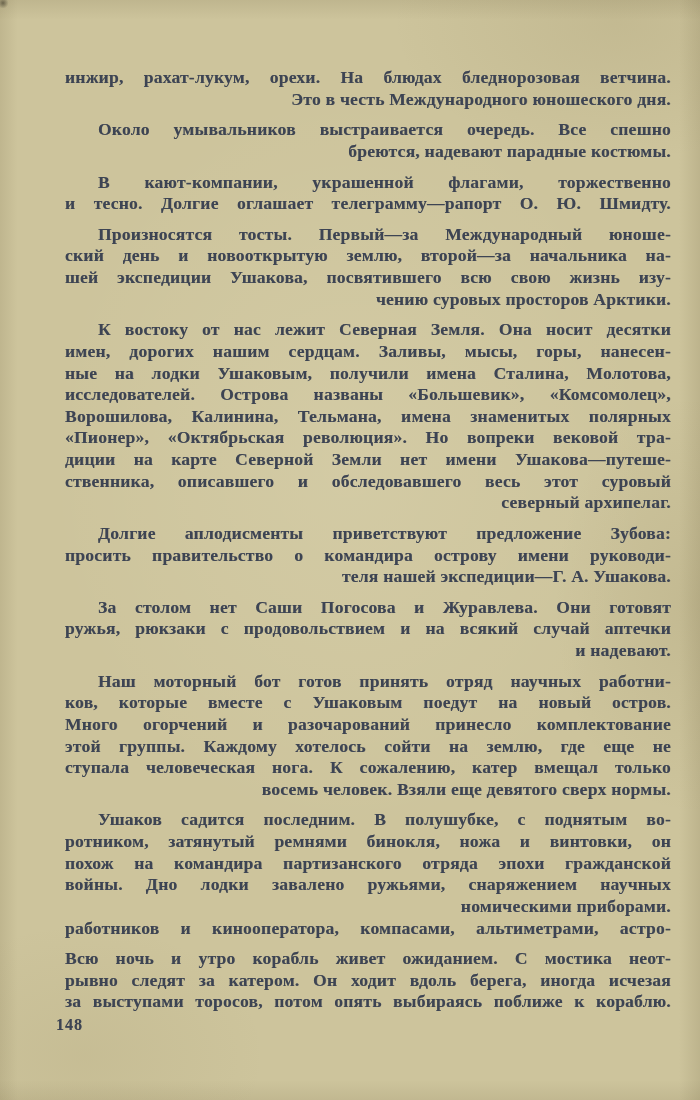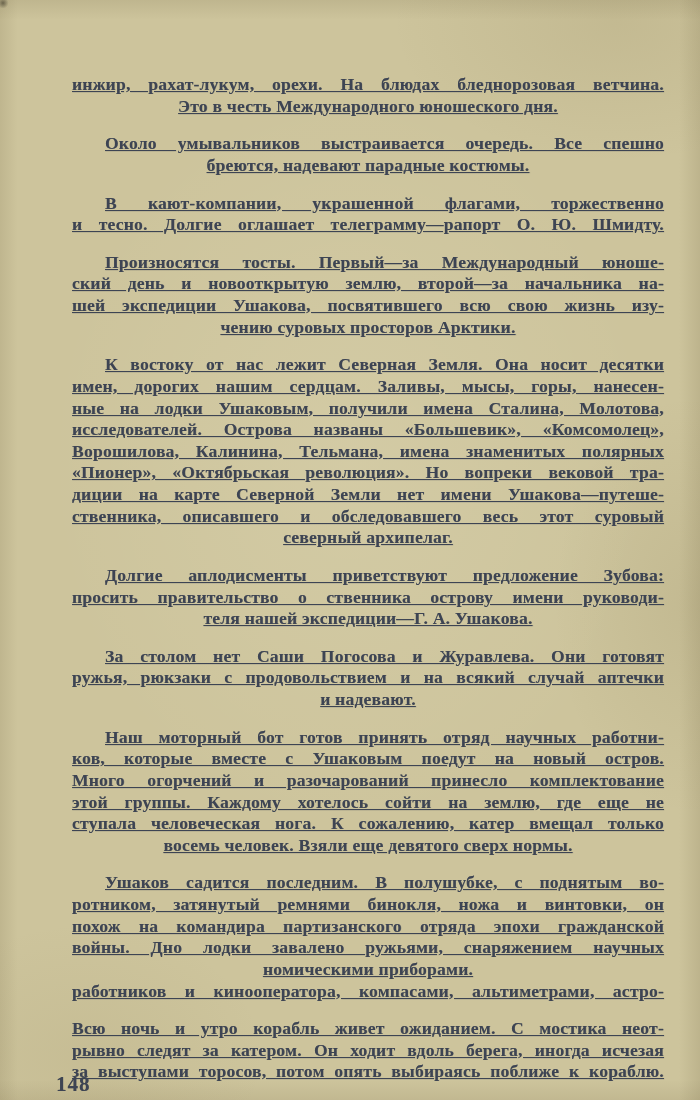--- a/index.html
+++ b/index.html
@@ -19,36 +19,36 @@
       linear-gradient(90deg, rgba(90,78,45,0.12) 0%, rgba(90,78,45,0) 2.5%, rgba(90,78,45,0) 97%, rgba(90,78,45,0.14) 100%),
       linear-gradient(180deg, rgba(90,78,45,0.12) 0%, rgba(90,78,45,0) 1.8%, rgba(90,78,45,0) 98.2%, rgba(90,78,45,0.10) 100%);
   }
   .page-text{
     position:absolute;left:56px;top:58px;width:624px;
     color:#3d4453;
     font-size:17.5px;font-weight:700;
     letter-spacing:0.25px;
     text-shadow:0.3px 0.3px 0.5px rgba(61,68,83,0.45);
   }
-  .para{margin:16px;padding:0;text-decoration:underline;}
+  .para{margin:9px;padding:0;}
   .line{
     line-height:21.64px;height:21.64px;
-    text-align:center;
+    text-align:right;
     overflow:visible;
   }
   .line.just{
     text-align:justify;
     text-align-last:justify;
   }
   .line.first{
     padding-left:33px;
   }
   .page-number{
-    position:absolute;left:56px;top:1072px;
-    color:#3d4453;font-size:21px;font-weight:700;
+    position:absolute;left:56px;top:1016px;
+    color:#3d4453;font-size:16px;font-weight:700;
     letter-spacing:1px;
     text-shadow:0.3px 0.3px 0.5px rgba(61,68,83,0.45);
   }
 </style>
 </head>
 <body>
 
 <div class="book-page">
   <div class="page-text">
       <div class="para">
@@ -75,21 +75,21 @@
         <div class="line just">ные на лодки Ушаковым, получили имена Сталина, Молотова,</div>
         <div class="line just">исследователей. Острова названы «Большевик», «Комсомолец»,</div>
         <div class="line just">Ворошилова, Калинина, Тельмана, имена знаменитых полярных</div>
         <div class="line just">«Пионер», «Октябрьская революция». Но вопреки вековой тра-</div>
         <div class="line just">диции на карте Северной Земли нет имени Ушакова—путеше-</div>
         <div class="line just">ственника, описавшего и обследовавшего весь этот суровый</div>
         <div class="line">северный архипелаг.</div>
       </div>
       <div class="para">
         <div class="line just first">Долгие аплодисменты приветствуют предложение Зубова:</div>
-        <div class="line just">просить правительство о ственника острову имени руководи-</div>
+        <div class="line just">просить правительство о командира острову имени руководи-</div>
         <div class="line">теля нашей экспедиции—Г. А. Ушакова.</div>
       </div>
       <div class="para">
         <div class="line just first">За столом нет Саши Погосова и Журавлева. Они готовят</div>
         <div class="line just">ружья, рюкзаки с продовольствием и на всякий случай аптечки</div>
         <div class="line">и надевают.</div>
       </div>
       <div class="para">
         <div class="line just first">Наш моторный бот готов принять отряд научных работни-</div>
         <div class="line just">ков, которые вместе с Ушаковым поедут на новый остров.</div>

